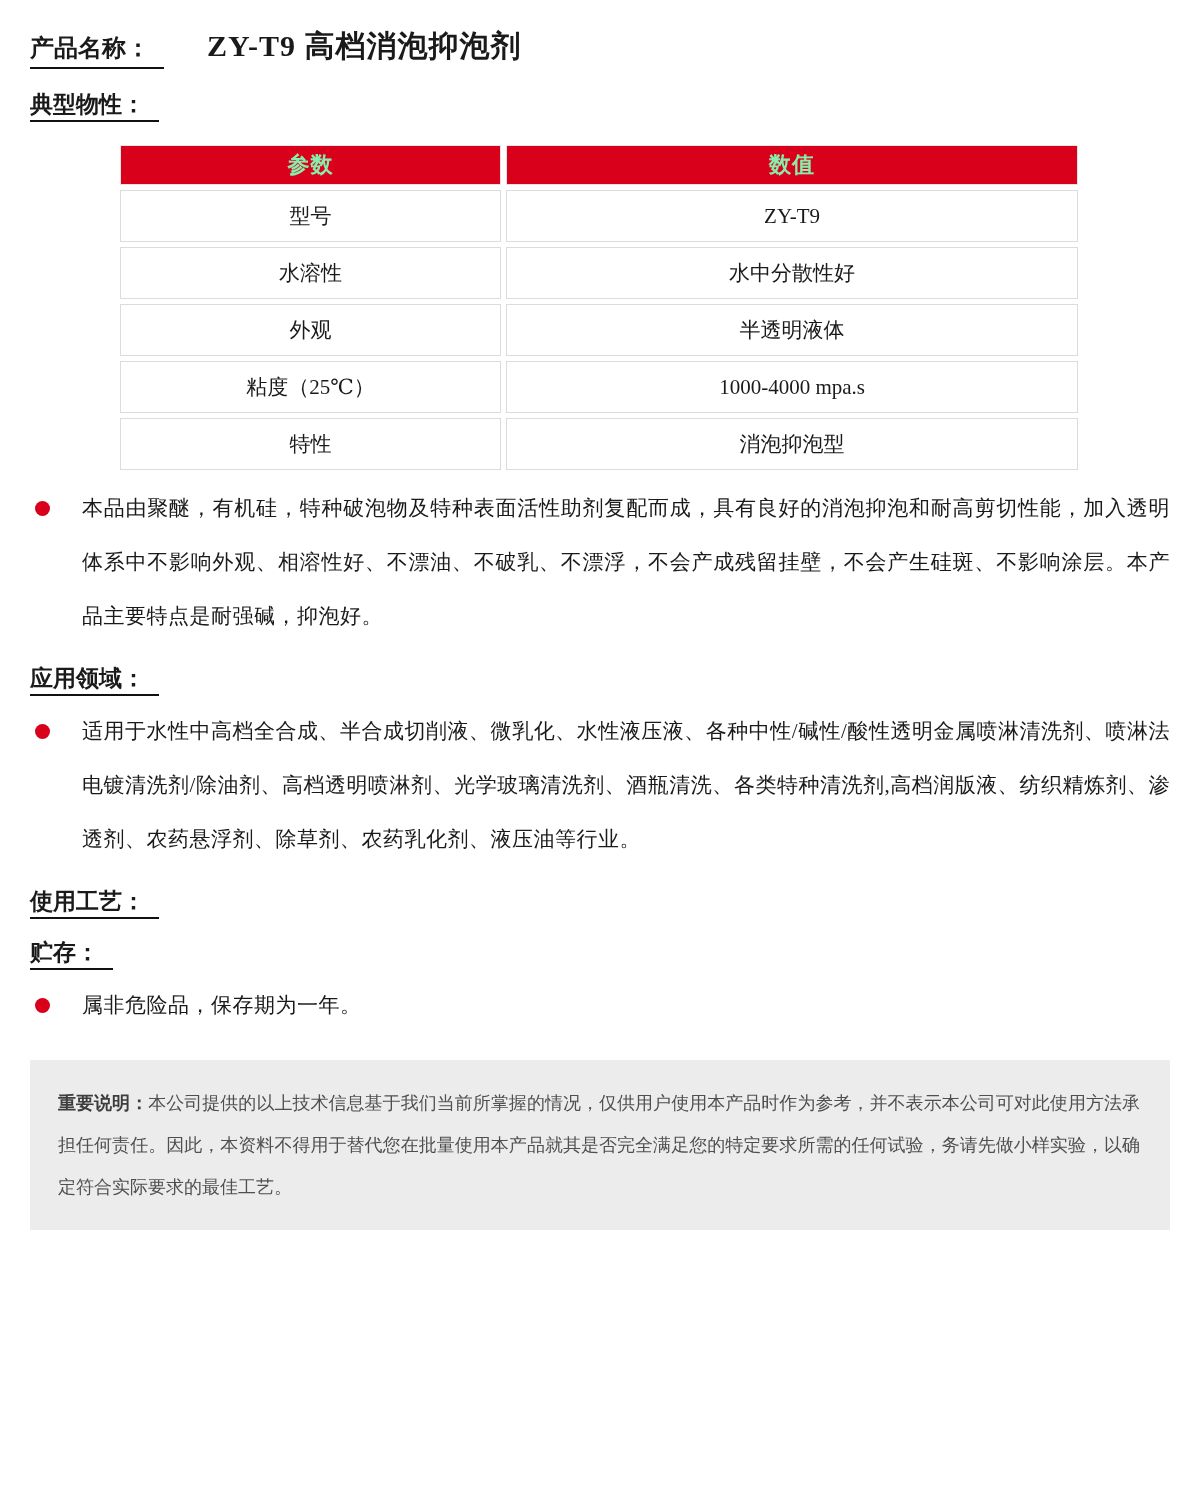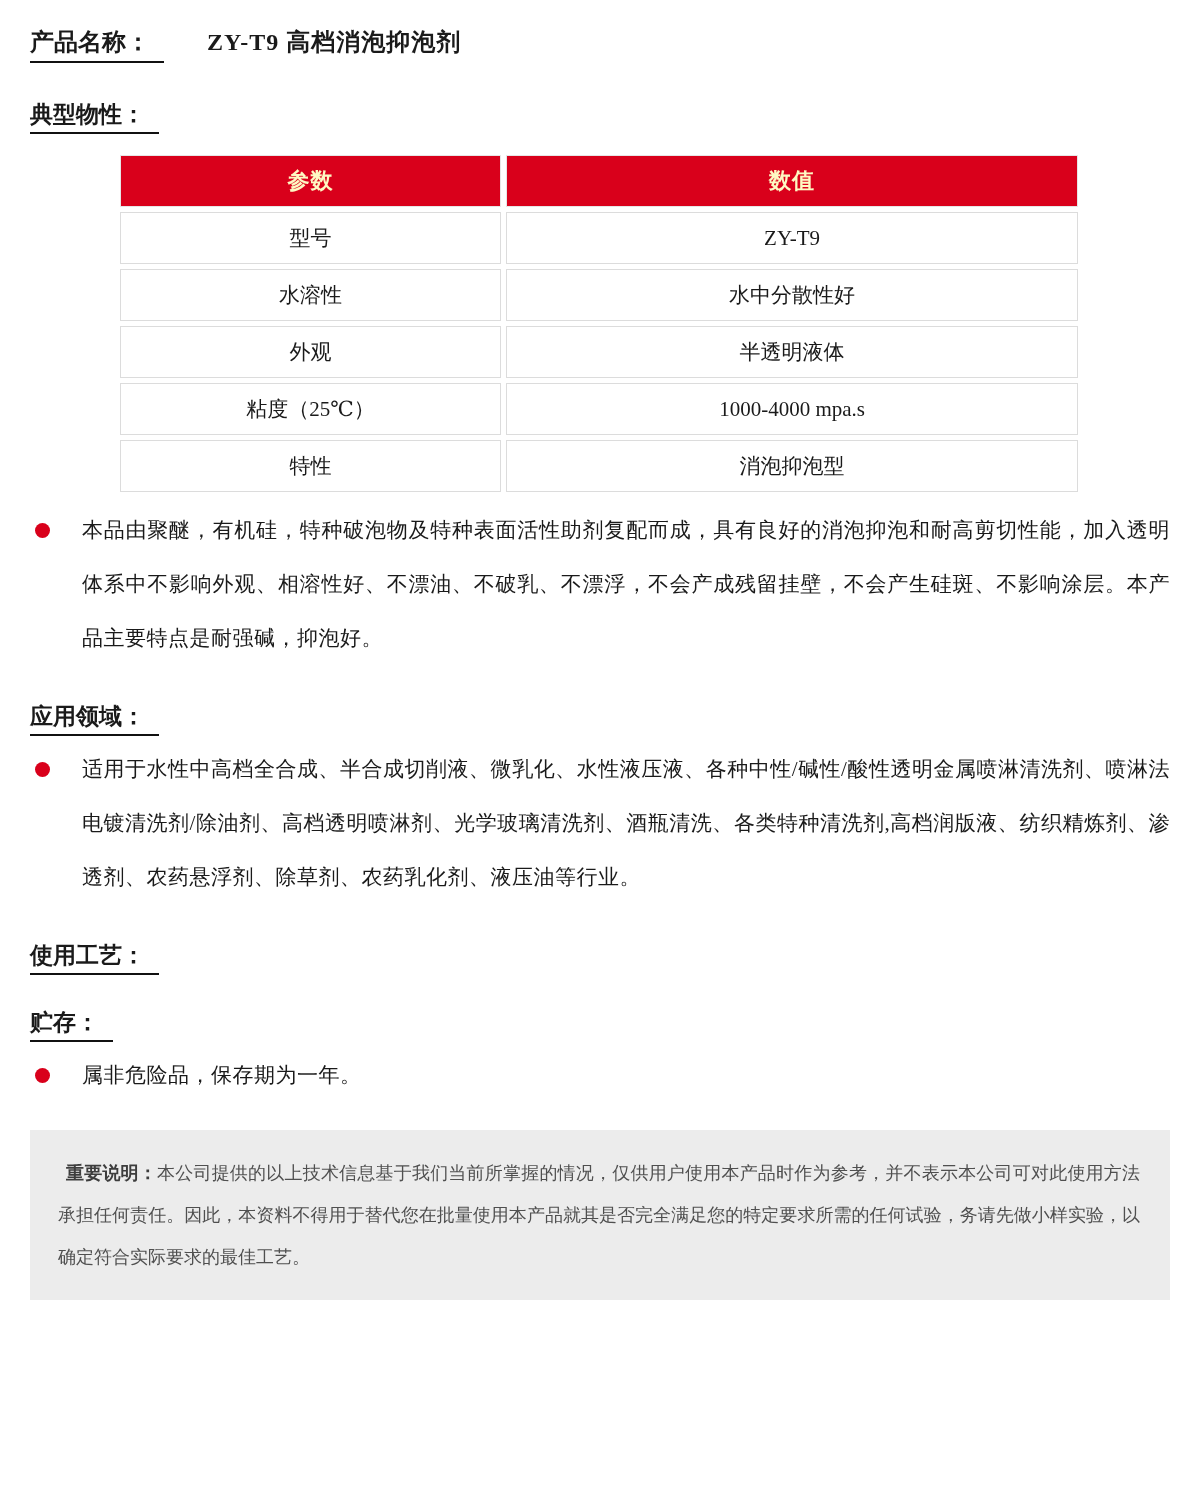--- a/index.html
+++ b/index.html
@@ -21,46 +21,46 @@
   .title-row{display:flex;align-items:baseline;gap:13px;}
   .u{
     border-bottom:2px solid #111;
     padding:0 14px 3px 0;
   }
   .product-label{
     font-size:24px;
     font-weight:bold;
   }
   .product-title{
-    font-size:24px;
+    font-size:30px;
     font-weight:bold;
     margin-left:30px;
     letter-spacing:1px;
   }
   
   .sec-heading{
     font-size:23px;
     font-weight:bold;
     margin:24px 0 10px 0;
   }
-  .sec-heading:first-of-type{margin-top:36px;font-family:Liberation Mono, monospace;}
+  .sec-heading:first-of-type{margin-top:20px;}
   
   .props-table{
     border-collapse:separate;
     border-spacing:5px;
     width:968px;
     margin:20px 0 6px 85px;
     table-layout:fixed;
   }
   .props-table th{
     background:var(--red);
-    color:#fef9c3;
+    color:#86efac;
     font-size:22px;
     font-weight:bold;
-    height:52px;
+    height:40px;
     border:1px solid #E6E6E6;
     text-align:center;
     letter-spacing:1px;
   }
   .props-table td{
     border:1px solid var(--border);
     height:52px;
     text-align:center;
     font-size:21px;
     background:#ffffff;
@@ -96,21 +96,20 @@
     color:var(--notice-text);
   }
   .notice p{
     font-size:18px;
     line-height:42px;
     text-align:justify;
   }
   .notice-label{
     font-weight:bold;
     color:#3D3D3D;
-    margin-left:8px;
   }
 </style>
 </head>
 <body>
 
 <header class="title-row">
   <span class="product-label u">产品名称：</span>
   <h1 class="product-title">ZY-T9 高档消泡抑泡剂</h1>
 </header>
 

